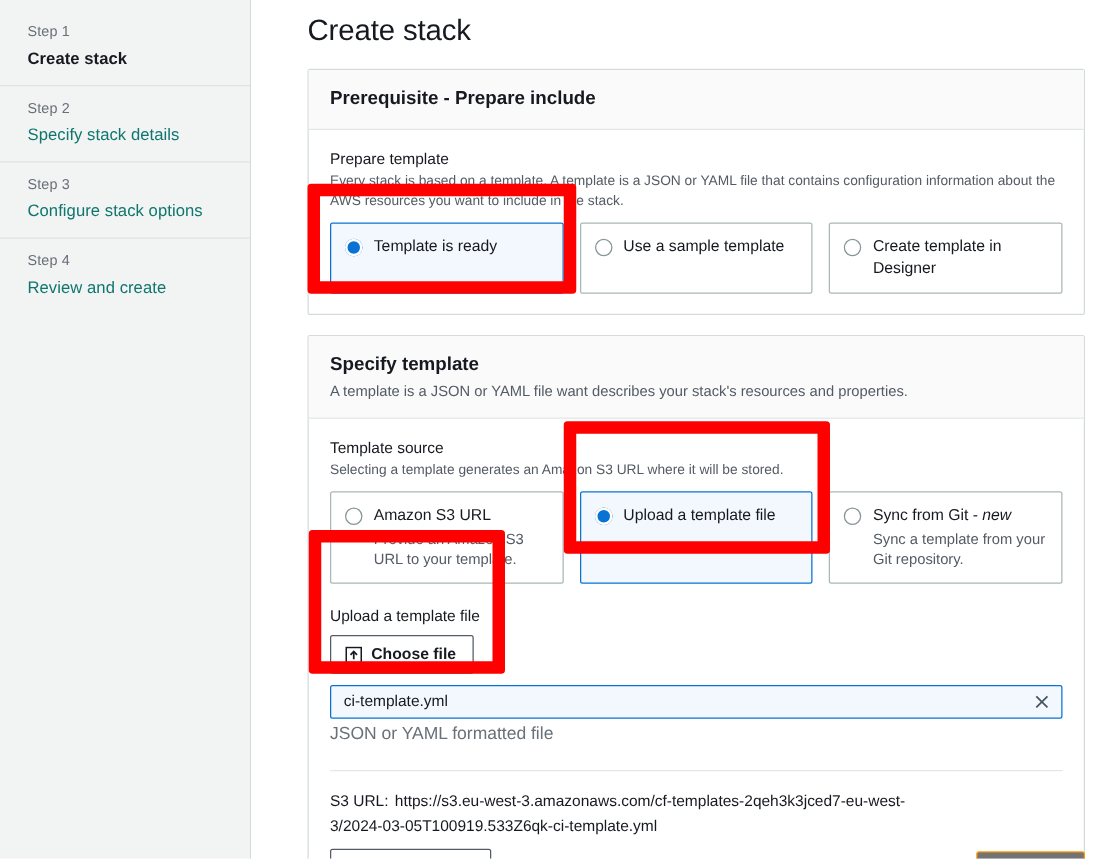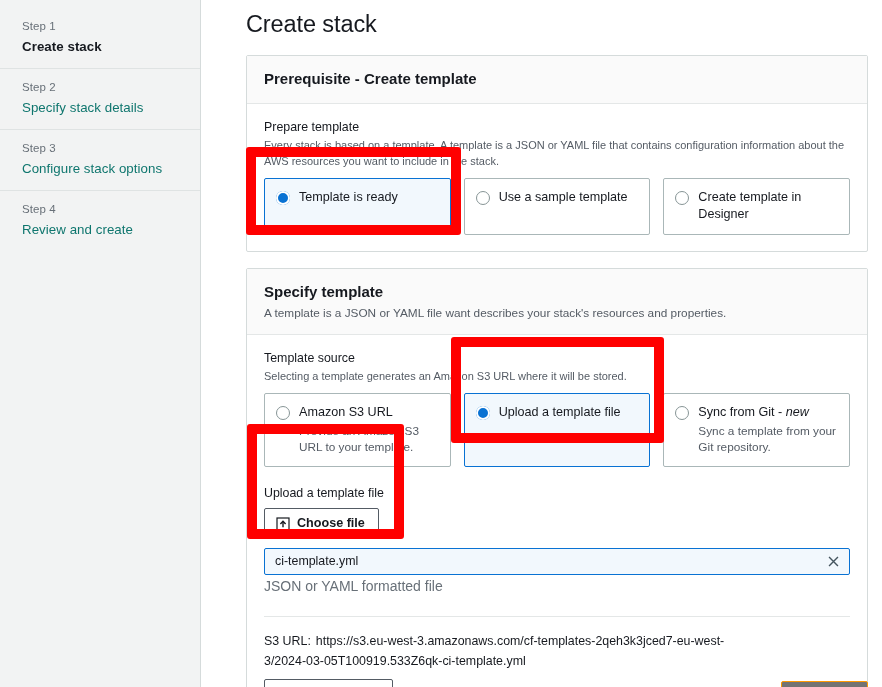--- a/index.html
+++ b/index.html
@@ -161,21 +161,21 @@
       <div class="step-name">Review and create</div>
     </div>
   </div>
 
   <div class="main">
 
     <div class="page-title">Create stack</div>
 
     <div class="card">
       <div class="card-head">
-        <div class="card-title">Prerequisite - Create template</div>
+        <div class="card-title">Prerequisite - Prepare include</div>
       </div>
       <div class="card-body">
         <div class="field-label">Prepare template</div>
         <div class="field-desc">Every stack is based on a template. A template is a JSON or YAML file that contains configuration information about the AWS resources you want to include in the stack.</div>
 
         <div class="tile-row">
           <div class="tile selected">
             <span class="radio on"></span>
             <div class="tile-txt">
               <div class="tile-label">Template is ready</div>

